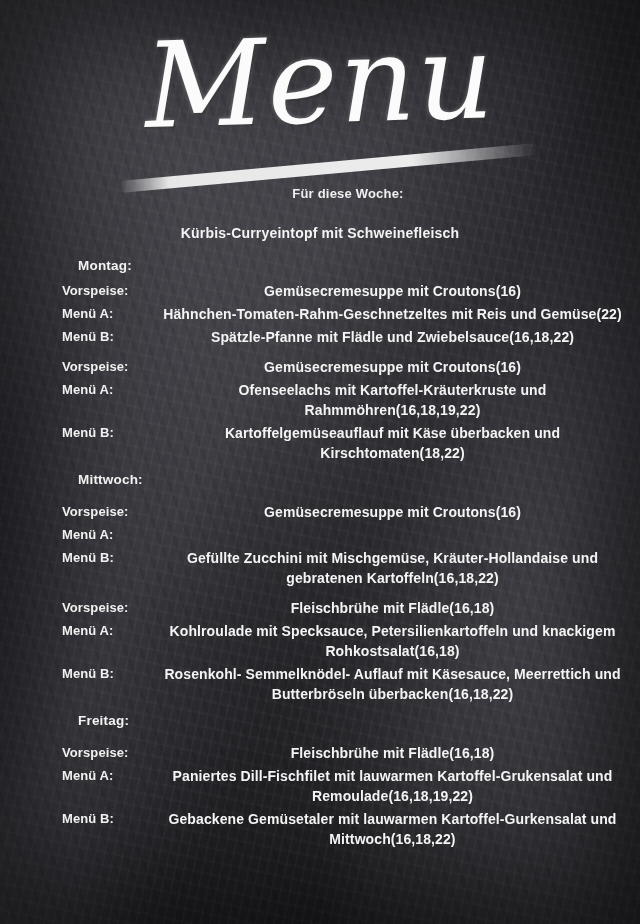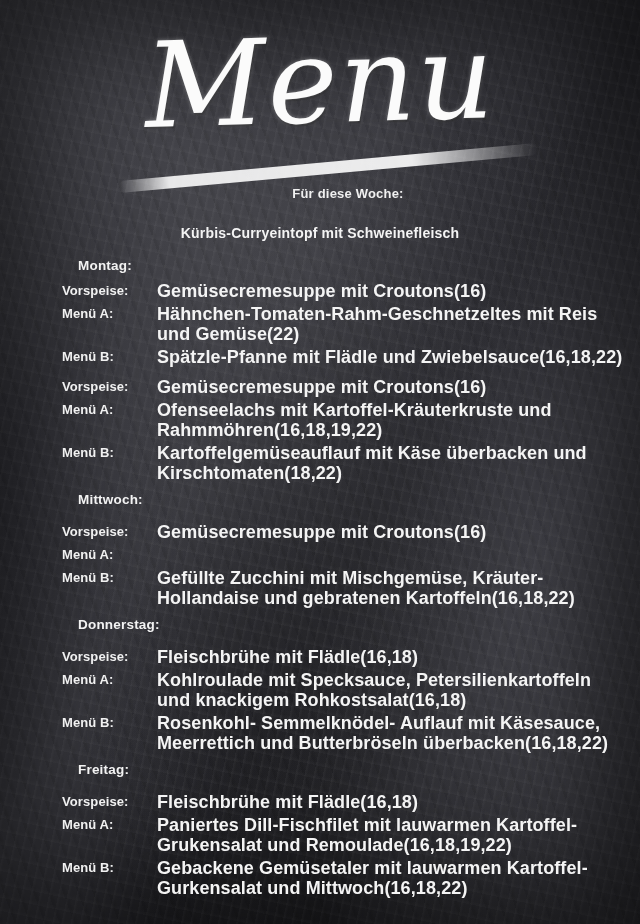--- a/index.html
+++ b/index.html
@@ -132,25 +132,26 @@
   .row-label {
     flex: 0 0 95px;
     font-size: 13px;
     font-weight: bold;
     color: #f1f1f1;
     line-height: 20px;
     letter-spacing: 0.1px;
   }
   .row-value {
     flex: 1 1 auto;
-    font-size: 18px;
+    font-size: 14px;
     font-weight: bold;
     color: #f4f4f4;
     line-height: 20px;
     letter-spacing: 0.1px;
+    text-align: center;
   }
   .gap-sm { height: 7px; }
 </style>
 </head>
 <body>
 
 <div class="board">
   <div class="content">
 
     <div class="title-wrap">
@@ -205,21 +206,20 @@
         <div class="row">
           <div class="row-label">Menü A:</div>
         </div>
         <div class="row">
           <div class="row-label">Menü B:</div>
           <div class="row-value">Gefüllte Zucchini mit Mischgemüse, Kräuter-Hollandaise und gebratenen Kartoffeln(16,18,22)</div>
         </div>
       </div>
 
       <div class="day-block">
-        <div class="day-name">Donnerstag:</div>
         <div class="gap-sm"></div>
         <div class="row">
           <div class="row-label">Vorspeise:</div>
           <div class="row-value">Fleischbrühe mit Flädle(16,18)</div>
         </div>
         <div class="row">
           <div class="row-label">Menü A:</div>
           <div class="row-value">Kohlroulade mit Specksauce, Petersilienkartoffeln und knackigem Rohkostsalat(16,18)</div>
         </div>
         <div class="row">

